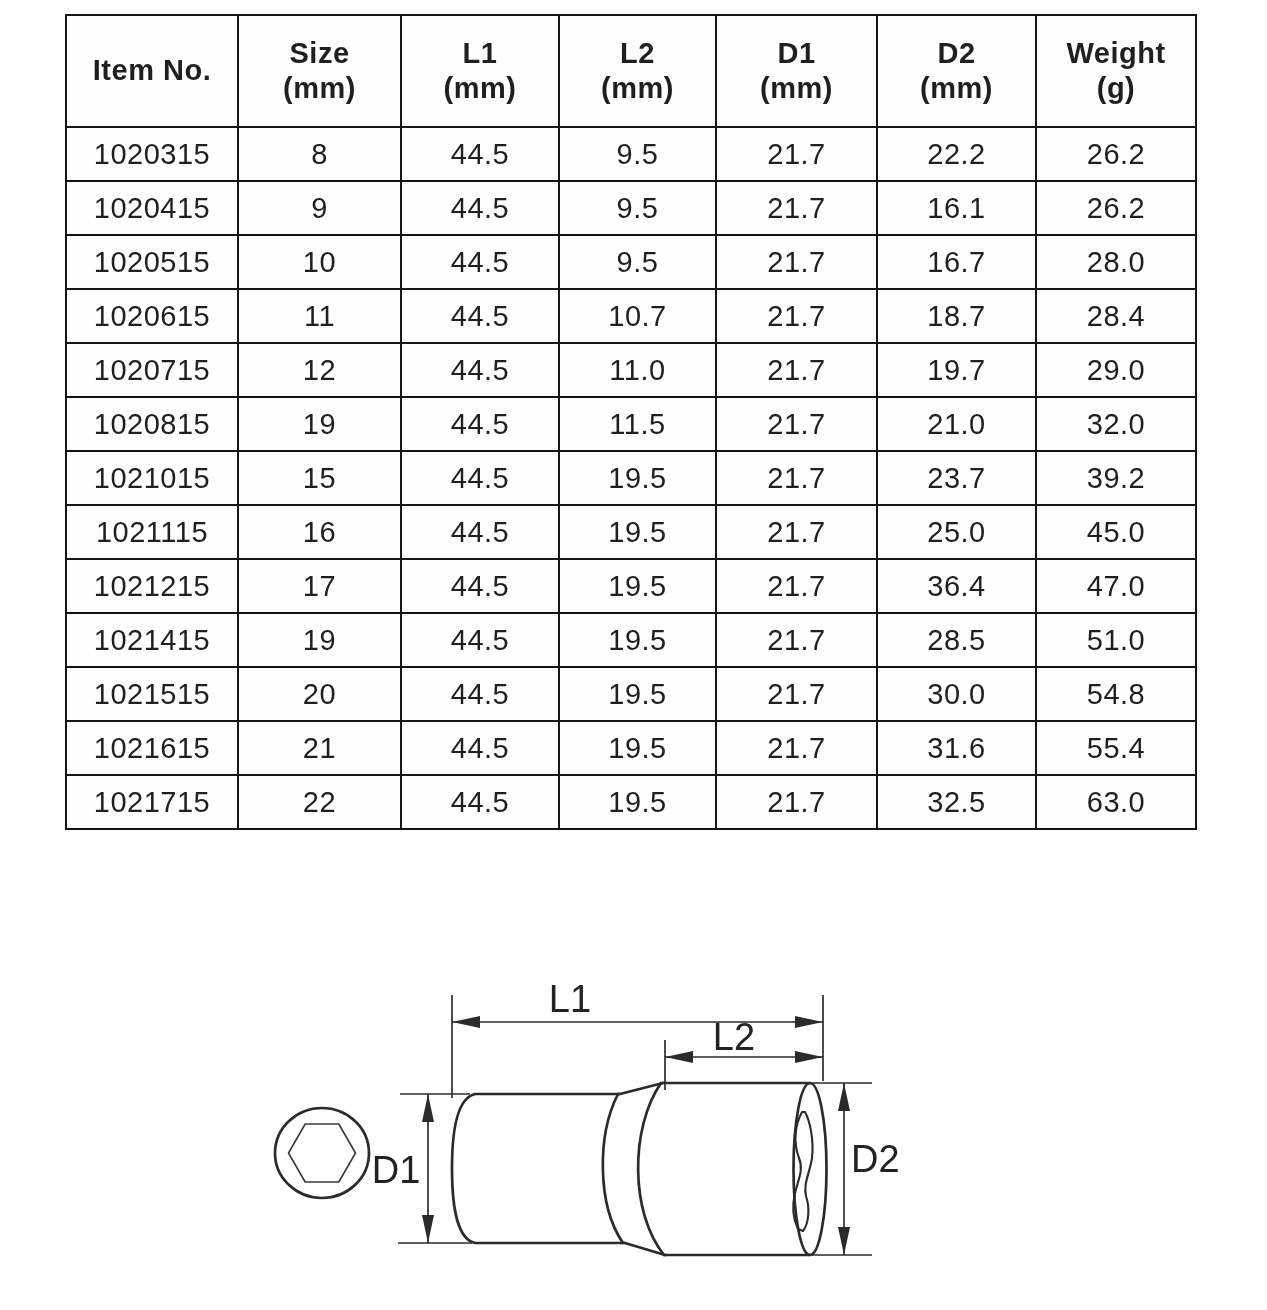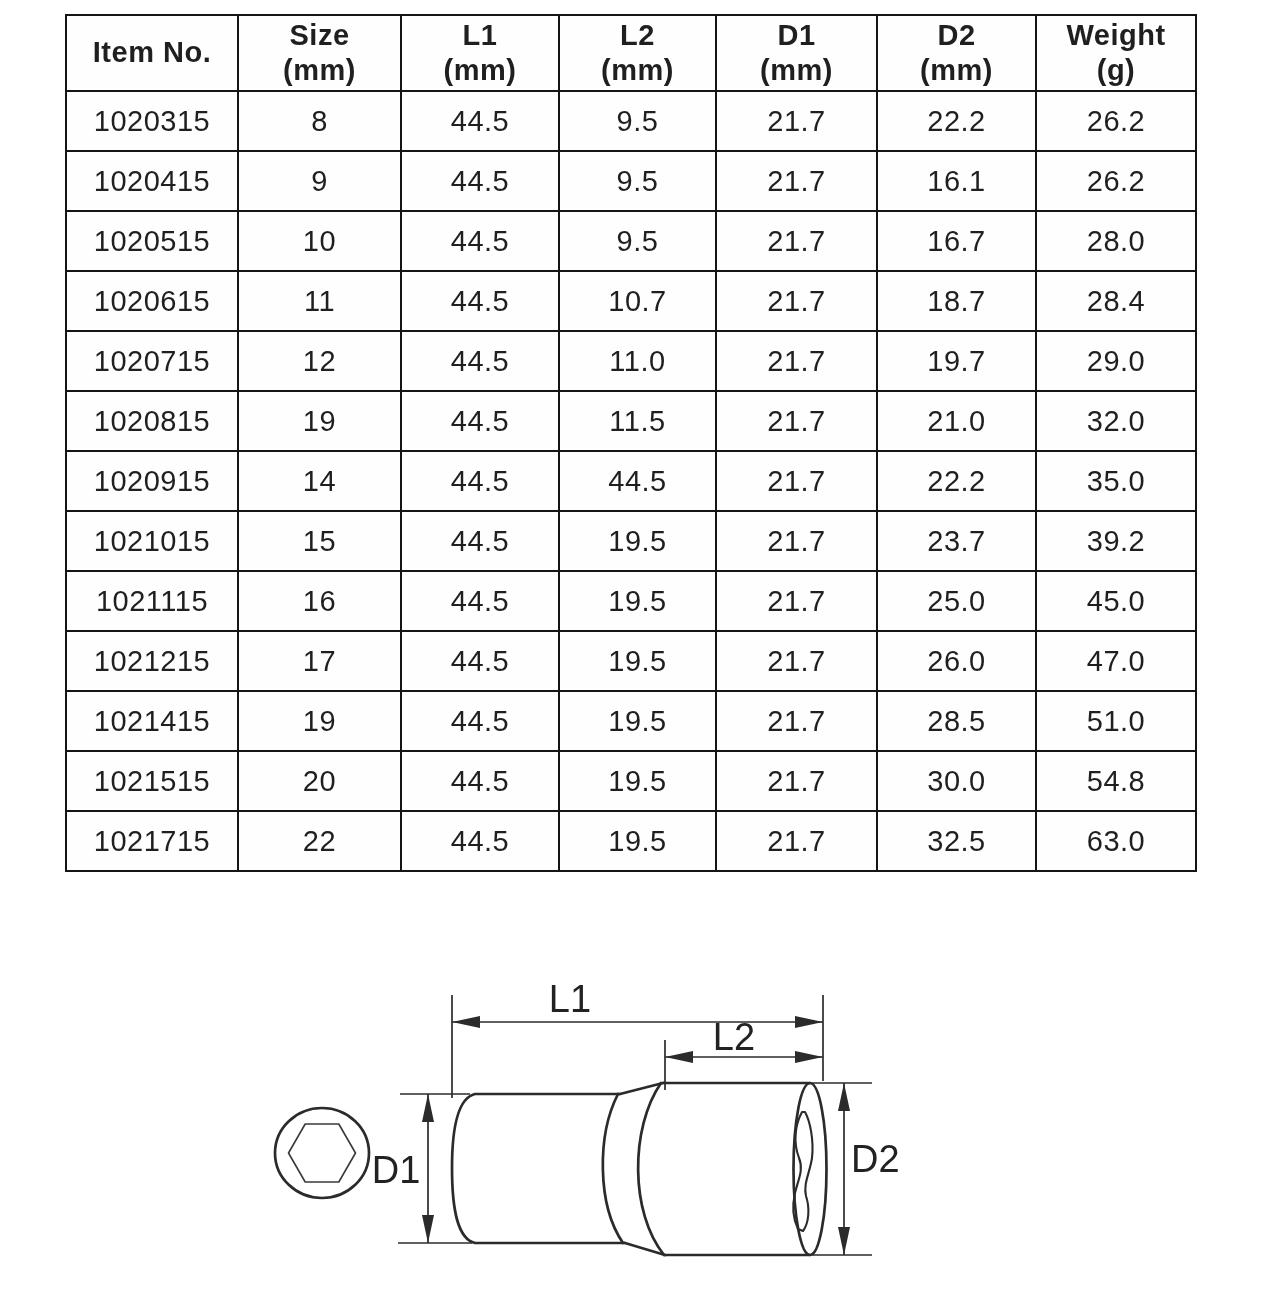--- a/index.html
+++ b/index.html
@@ -19,28 +19,28 @@
     table-layout:fixed;
   }
   table.spec-table th,
   table.spec-table td{
     border:2.4px solid #151515;
     text-align:center;
     vertical-align:middle;
     padding:0;
     background:#fefefe;
   }
-  table.spec-table thead tr{height:76px;}
+  table.spec-table thead tr{height:112px;}
   table.spec-table th{
     font-weight:bold;
     font-size:29px;
     line-height:1.22;
     letter-spacing:0.5px;
   }
-  table.spec-table tbody tr{height:60px;}
+  table.spec-table tbody tr{height:54px;}
   table.spec-table td{
     font-size:29px;
     letter-spacing:0.5px;
   }
   
   svg.diagram{
     position:absolute;left:0;top:955px;
   }
   svg.diagram text{
     font-family:"Liberation Sans", sans-serif;
@@ -146,29 +146,20 @@
       <tr>
         <td>1020815</td>
         <td>19</td>
         <td>44.5</td>
         <td>11.5</td>
         <td>21.7</td>
         <td>21.0</td>
         <td>32.0</td>
       </tr>
       <tr>
-        <td>1020915</td>
-        <td>14</td>
-        <td>44.5</td>
-        <td>44.5</td>
-        <td>21.7</td>
-        <td>22.2</td>
-        <td>35.0</td>
-      </tr>
-      <tr>
         <td>1021015</td>
         <td>15</td>
         <td>44.5</td>
         <td>19.5</td>
         <td>21.7</td>
         <td>23.7</td>
         <td>39.2</td>
       </tr>
       <tr>
         <td>1021115</td>
@@ -178,40 +169,49 @@
         <td>21.7</td>
         <td>25.0</td>
         <td>45.0</td>
       </tr>
       <tr>
         <td>1021215</td>
         <td>17</td>
         <td>44.5</td>
         <td>19.5</td>
         <td>21.7</td>
-        <td>26.0</td>
+        <td>36.4</td>
         <td>47.0</td>
       </tr>
       <tr>
         <td>1021415</td>
         <td>19</td>
         <td>44.5</td>
         <td>19.5</td>
         <td>21.7</td>
         <td>28.5</td>
         <td>51.0</td>
       </tr>
       <tr>
         <td>1021515</td>
         <td>20</td>
         <td>44.5</td>
         <td>19.5</td>
         <td>21.7</td>
         <td>30.0</td>
         <td>54.8</td>
+      </tr>
+      <tr>
+        <td>1021615</td>
+        <td>21</td>
+        <td>44.5</td>
+        <td>19.5</td>
+        <td>21.7</td>
+        <td>31.6</td>
+        <td>55.4</td>
       </tr>
       <tr>
         <td>1021715</td>
         <td>22</td>
         <td>44.5</td>
         <td>19.5</td>
         <td>21.7</td>
         <td>32.5</td>
         <td>63.0</td>
       </tr>

